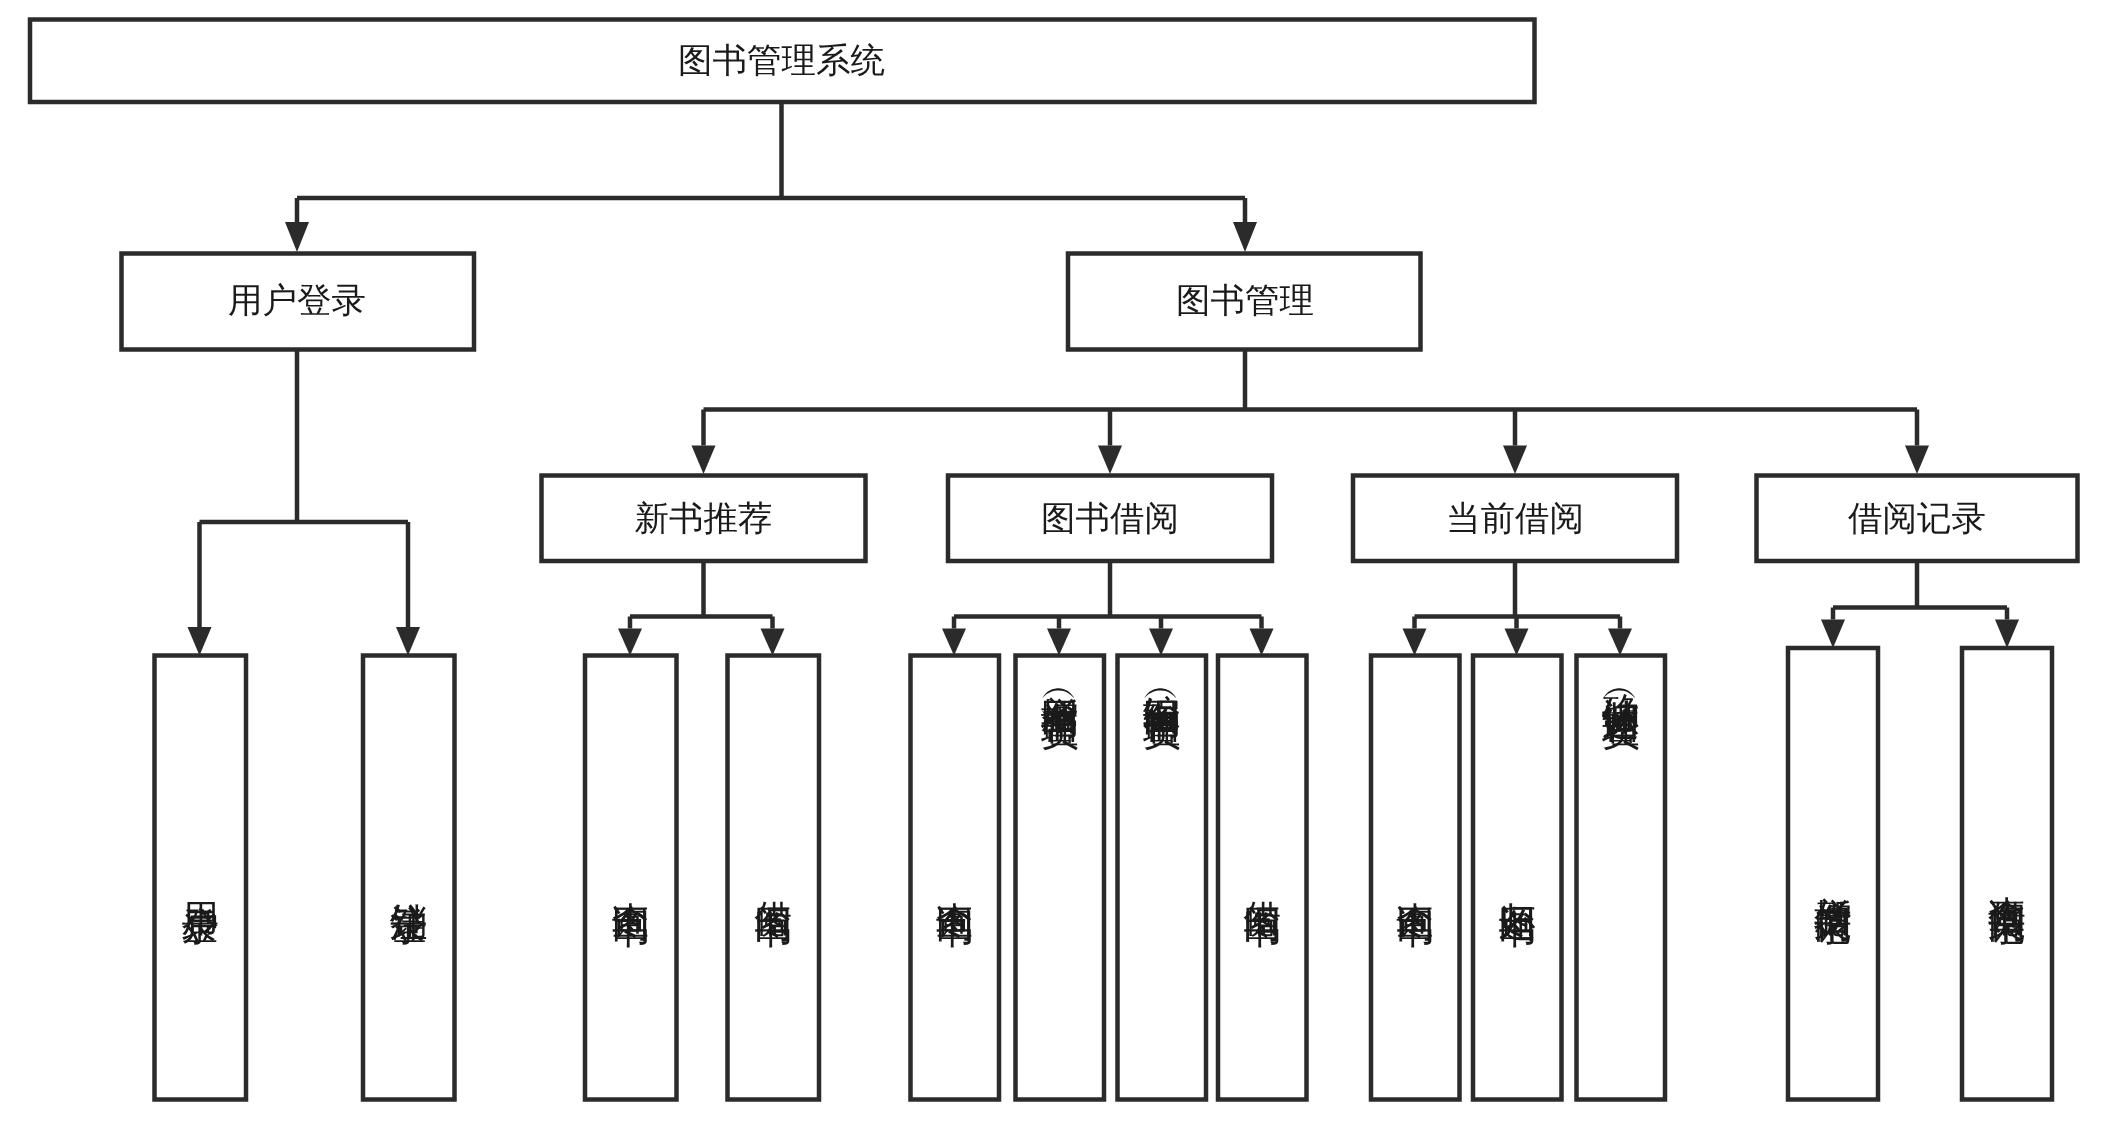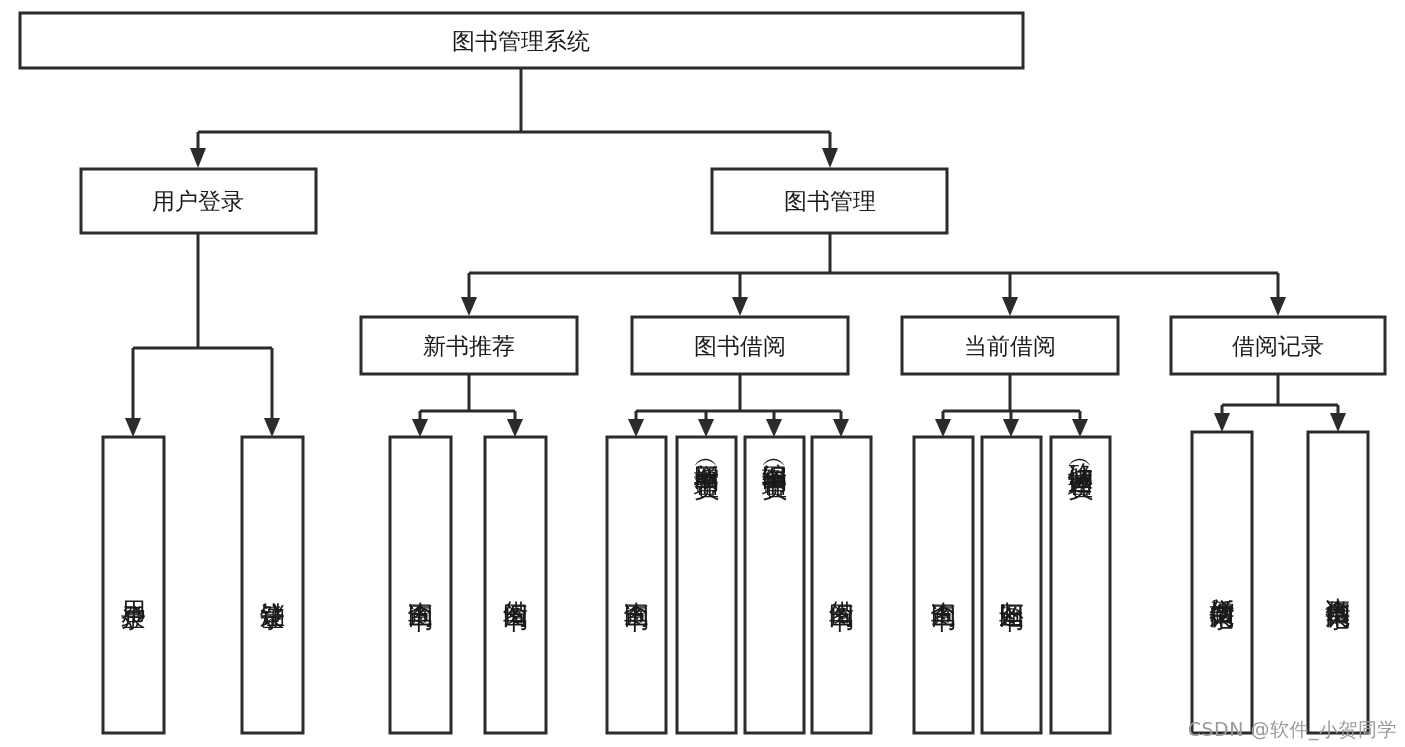--- a/index.html
+++ b/index.html
@@ -247,15 +247,14 @@
   <div class="leaf-label" style="left:745px; top:437px; width:59px; height:296px; justify-content:flex-start; padding-top:6px; box-sizing:border-box;">编辑图书（管理员）</div>
   <div class="leaf-label" style="left:812px; top:437px; width:59px; height:296px;">借阅图书</div>
 
   <div class="leaf-label" style="left:914px; top:437px; width:59px; height:296px;">查询图书</div>
   <div class="leaf-label" style="left:982px; top:437px; width:59px; height:296px;">归还图书</div>
   <div class="leaf-label" style="left:1051px; top:437px; width:59px; height:296px; justify-content:flex-start; padding-top:6px; box-sizing:border-box;">确认归还（管理员）</div>
 
   <div class="leaf-label" style="left:1192px; top:432px; width:60px; height:301px;">新增借阅记录</div>
   <div class="leaf-label" style="left:1308px; top:432px; width:60px; height:301px;">查询借阅记录</div>
 
-  <div class="watermark">CSDN @软件_小贺同学</div>
 
 </div>
 
 </body></html>

